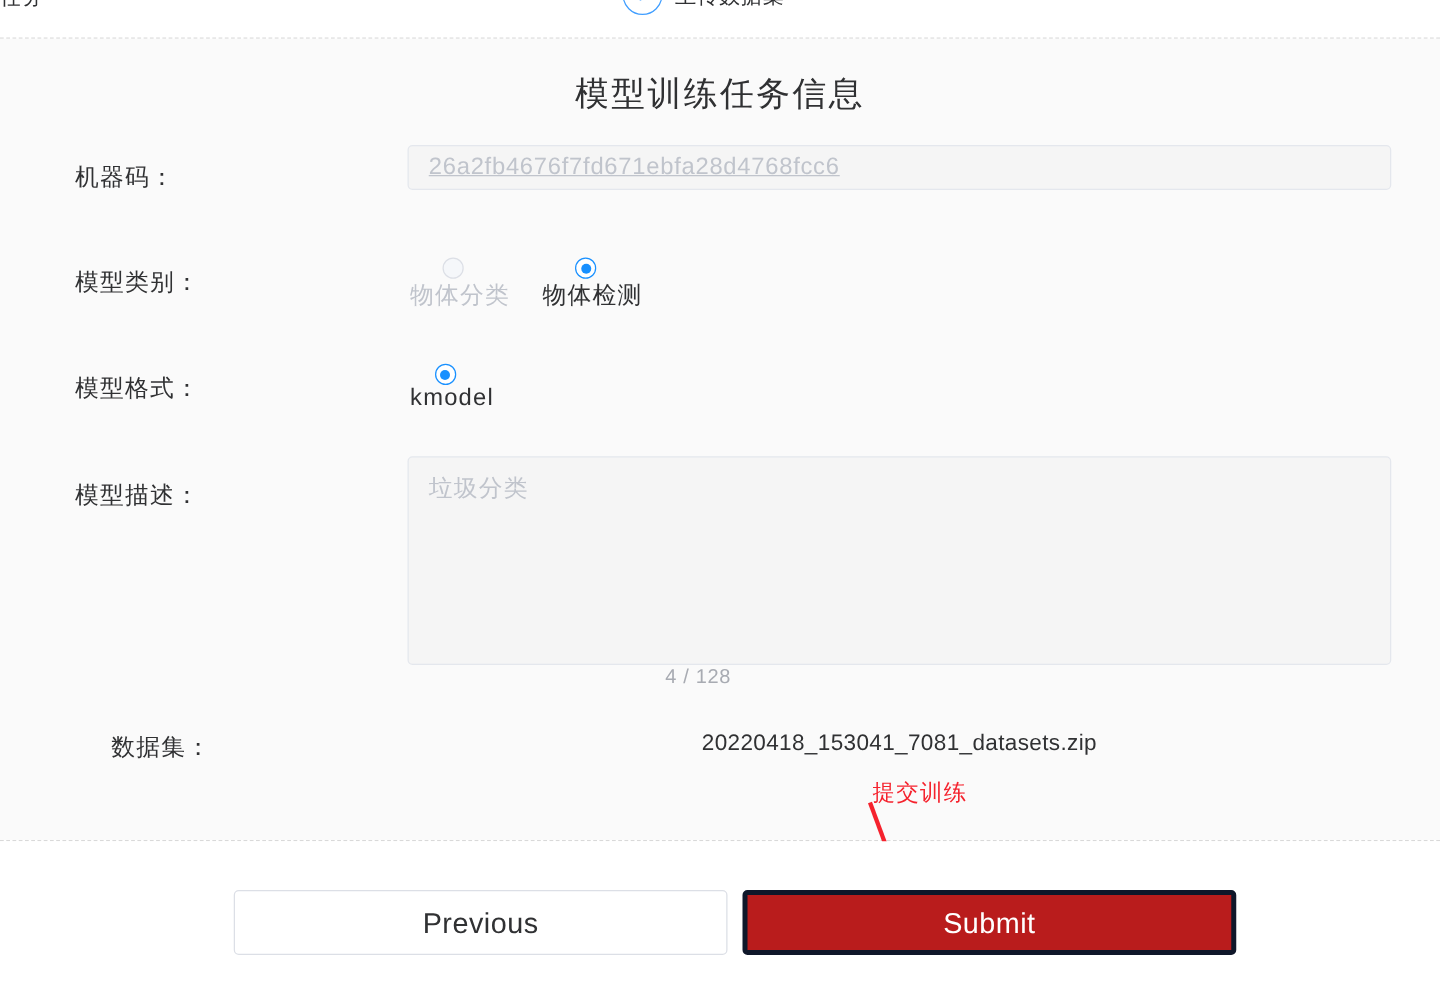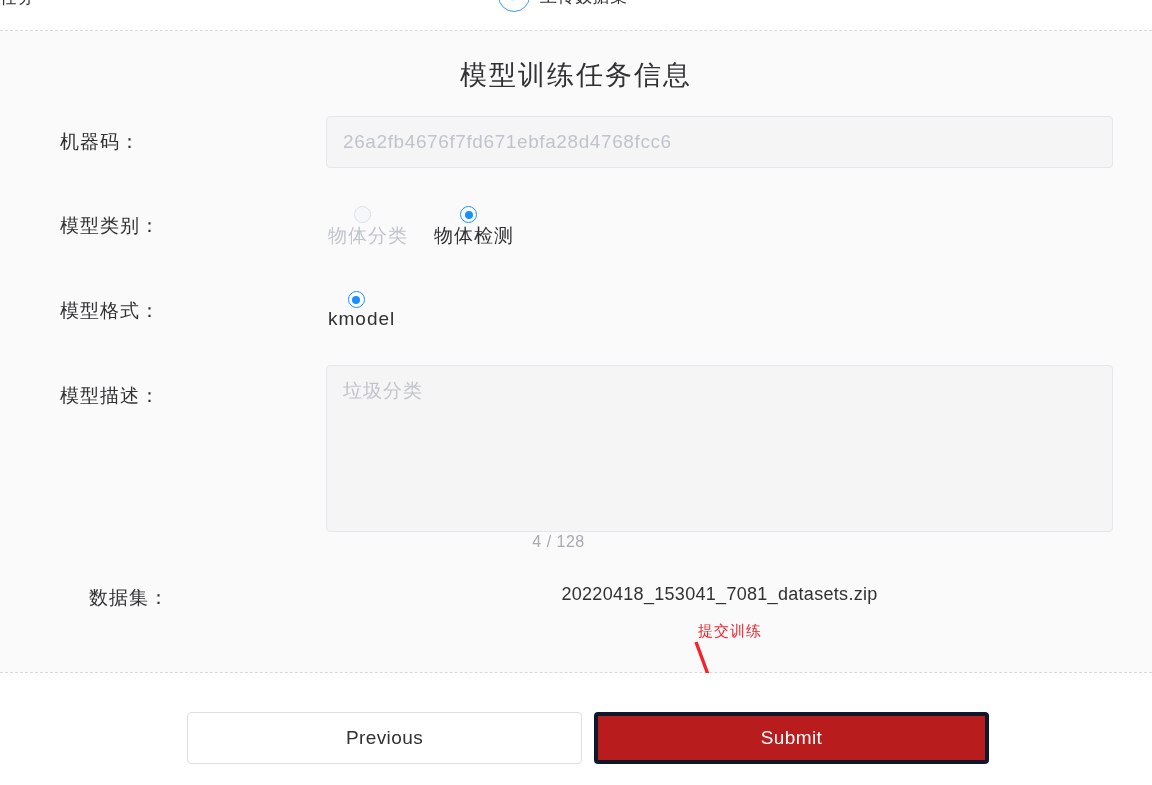--- a/index.html
+++ b/index.html
@@ -104,32 +104,33 @@
     letter-spacing: 1px;
     white-space: nowrap;
   }
 
   
   .mc-input {
     position: absolute;
     left: 326px;
     top: 85px;
     width: 787px;
-    height: 52px;
+    height: 36px;
     box-sizing: border-box;
     background: #f5f5f5;
     border: 1px solid #e4e7ed;
     border-radius: 4px;
     color: #c0c4cc;
     font-size: 19px;
     letter-spacing: 0.6px;
     padding: 0 16px;
     display: flex;
     align-items: center;
     font-family: "Liberation Sans", "DejaVu Sans", sans-serif;
+    text-decoration: underline;
   }
 
   
   .radio-group {
     position: absolute;
     display: flex;
     align-items: center;
   }
   .radio-item {
     display: flex;
@@ -211,21 +212,21 @@
     font-size: 18px;
     color: #303133;
     letter-spacing: 0.3px;
   }
 
   
   .annotation-text {
     position: absolute;
     top: 622px;
     left: 698px;
-    font-size: 15px;
+    font-size: 18px;
     color: #f5222d;
     letter-spacing: 1px;
     white-space: nowrap;
   }
   .annotation-arrow {
     position: absolute;
     left: 680px;
     top: 636px;
     width: 90px;
     height: 120px;
@@ -242,21 +243,21 @@
     background: #ffffff;
   }
   .btn {
     position: absolute;
     box-sizing: border-box;
     height: 52px;
     border-radius: 4px;
     display: flex;
     align-items: center;
     justify-content: center;
-    font-size: 19px;
+    font-size: 23px;
     letter-spacing: 0.4px;
     cursor: pointer;
     font-family: "Liberation Sans", "DejaVu Sans", sans-serif;
   }
   .btn-prev {
     left: 187px;
     top: 39px;
     width: 395px;
     background: #ffffff;
     border: 1px solid #dcdfe6;

